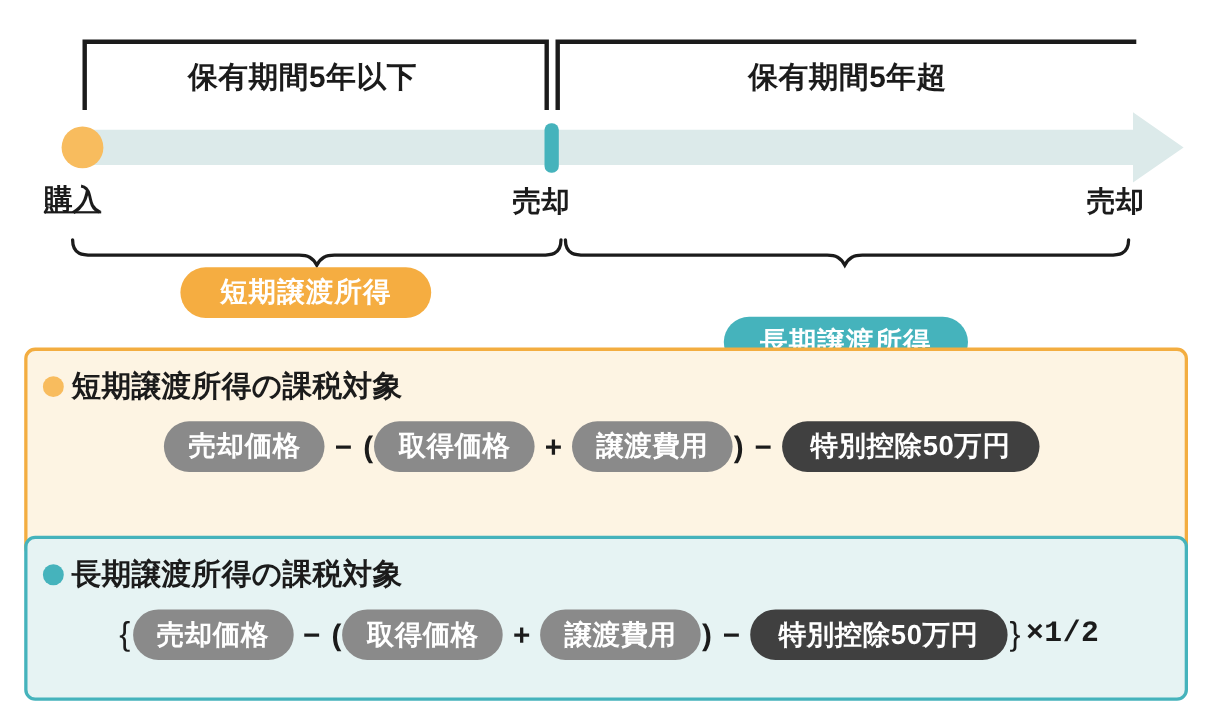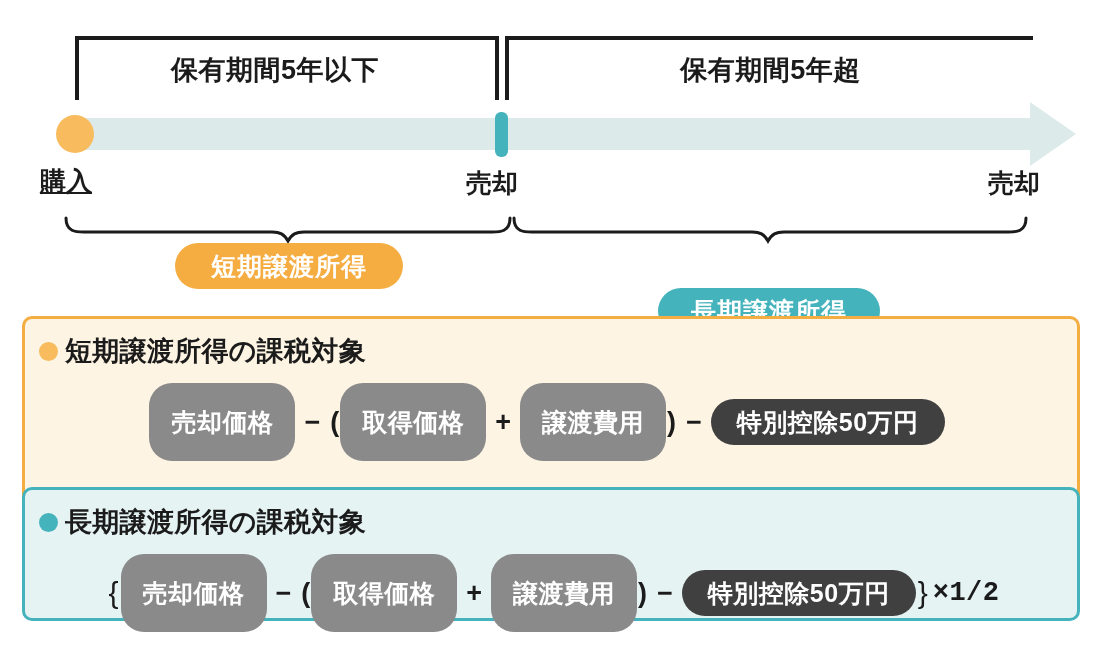--- a/index.html
+++ b/index.html
@@ -58,42 +58,42 @@
     height: 46px;
     line-height: 46px;
     border-radius: 23px;
     color: #ffffff;
     font-size: 25px;
     font-weight: 700;
     text-align: center;
     letter-spacing: 1px;
     white-space: nowrap;
   }
-  #pill-short { left: 175px; width: 228px; background: #F5AD41; }
+  #pill-short { left: 164px; width: 228px; background: #F5AD41; }
   #pill-long  { left: 658px; width: 222px; background: #45B3BC; margin-top: 45px; }
 
   
   .fbox {
     position: absolute;
     left: 22px;
     width: 1058px;
     box-sizing: border-box;
     border-radius: 10px;
     border-width: 3px;
     border-style: solid;
   }
   #box-short {
     top: 316px;
     height: 192px;
     background: #FDF4E3;
     border-color: #F3AD40;
   }
   #box-long {
     top: 487px;
-    height: 134px;
+    height: 150px;
     background: #E6F3F3;
     border-color: #45B3BC;
   }
 
   .fbox-head {
     display: flex;
     align-items: center;
     gap: 7px;
     margin: 14px 0 0 14px;
   }
@@ -128,21 +128,21 @@
     display: inline-block;
     height: 46px;
     line-height: 46px;
     border-radius: 23px;
     color: #ffffff;
     font-size: 25px;
     font-weight: 700;
     text-align: center;
     letter-spacing: 0.5px;
   }
-  .term-gray { background: #8A8A8A; padding: 16px 22px; }
+  .term-gray { background: #8A8A8A; padding: 0 22px; }
   .term-dark { background: #404040; padding: 0 26px; }
 
   .op {
     display: inline-block;
     font-size: 27px;
     font-weight: 700;
     color: #1b1b1b;
     padding: 0 3px;
   }
   .op-wide  { padding: 0 9px; }

